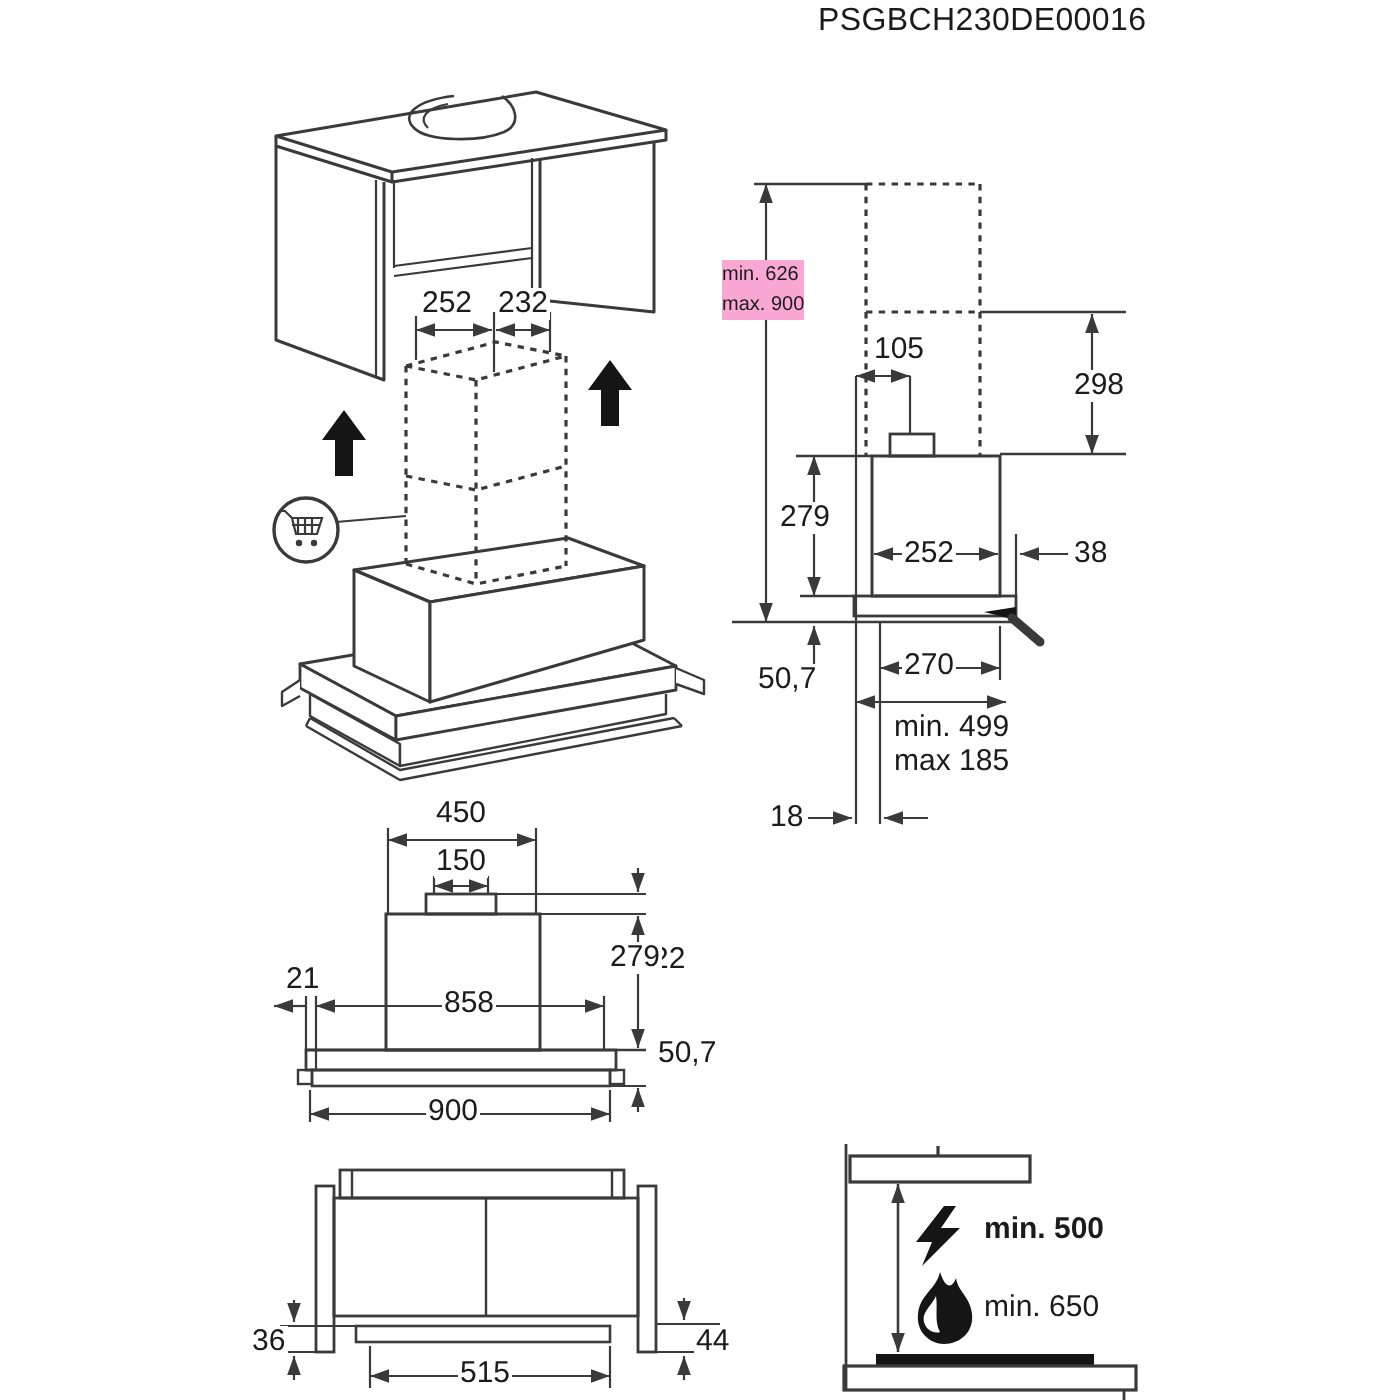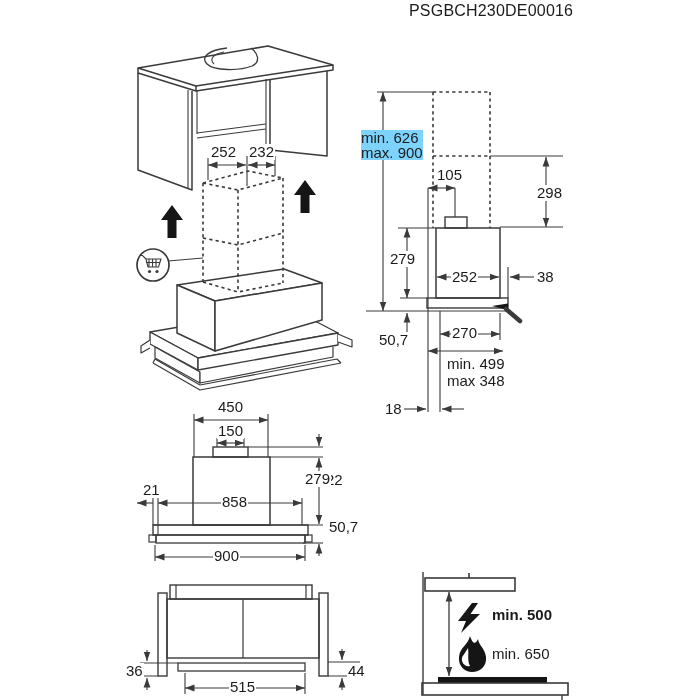--- a/index.html
+++ b/index.html
@@ -2,21 +2,21 @@
 <html><head>
 <meta charset="utf-8">
 <style>
   html,body{margin:0;padding:0;background:#fff;}
   .canvas{position:relative;width:700px;height:700px;background:#fff;overflow:hidden;
           font-family:"Liberation Sans", sans-serif;}
   .canvas svg{position:absolute;left:0;top:0;}
   .lbl{position:absolute;font-size:15px;line-height:16px;color:#1b1b1b;
        white-space:nowrap;background:#fff;padding:0 1px;}
   .lbl.title{font-size:16px;letter-spacing:.2px;}
-  .dimblock{position:absolute;background:#7dd3fc;color:#1b1b1b;font-size:15px;line-height:15px;}
+  .dimblock{position:absolute;background:#f9a8d4;color:#1b1b1b;font-size:10px;line-height:15px;}
 </style>
 </head>
 <body>
 
 <div class="canvas">
 
 <svg width="700" height="700" viewBox="0 0 700 700">
   <defs>
     <marker id="ahe" markerWidth="11" markerHeight="9" refX="9.5" refY="4" orient="auto" markerUnits="userSpaceOnUse">
       <path d="M0,0.6 L9.5,4 L0,7.4 Z" fill="#3a3a3a"></path>
@@ -216,21 +216,21 @@
     <div>max. 900</div>
   </div>
   <span class="lbl" style="left:436px;top:167px;">105</span>
   <span class="lbl" style="left:536px;top:185px;">298</span>
   <span class="lbl" style="left:389px;top:251px;">279</span>
   <span class="lbl" style="left:451px;top:269px;">252</span>
   <span class="lbl" style="left:536px;top:269px;">38</span>
   <span class="lbl" style="left:378px;top:332px;">50,7</span>
   <span class="lbl" style="left:451px;top:325px;">270</span>
   <span class="lbl" style="left:446px;top:356px;">min. 499</span>
-  <span class="lbl" style="left:446px;top:373px;">max 348</span>
+  <span class="lbl" style="left:446px;top:373px;">max 185</span>
   <span class="lbl" style="left:384px;top:401px;">18</span>
 
   <span class="lbl" style="left:217px;top:399px;">450</span>
   <span class="lbl" style="left:217px;top:423px;">150</span>
   <span class="lbl" style="left:325px;top:444px;margin-top:28px;">22</span>
   <span class="lbl" style="left:304px;top:471px;">279</span>
   <span class="lbl" style="left:142px;top:482px;">21</span>
   <span class="lbl" style="left:221px;top:494px;">858</span>
   <span class="lbl" style="left:328px;top:519px;">50,7</span>
   <span class="lbl" style="left:213px;top:548px;">900</span>

